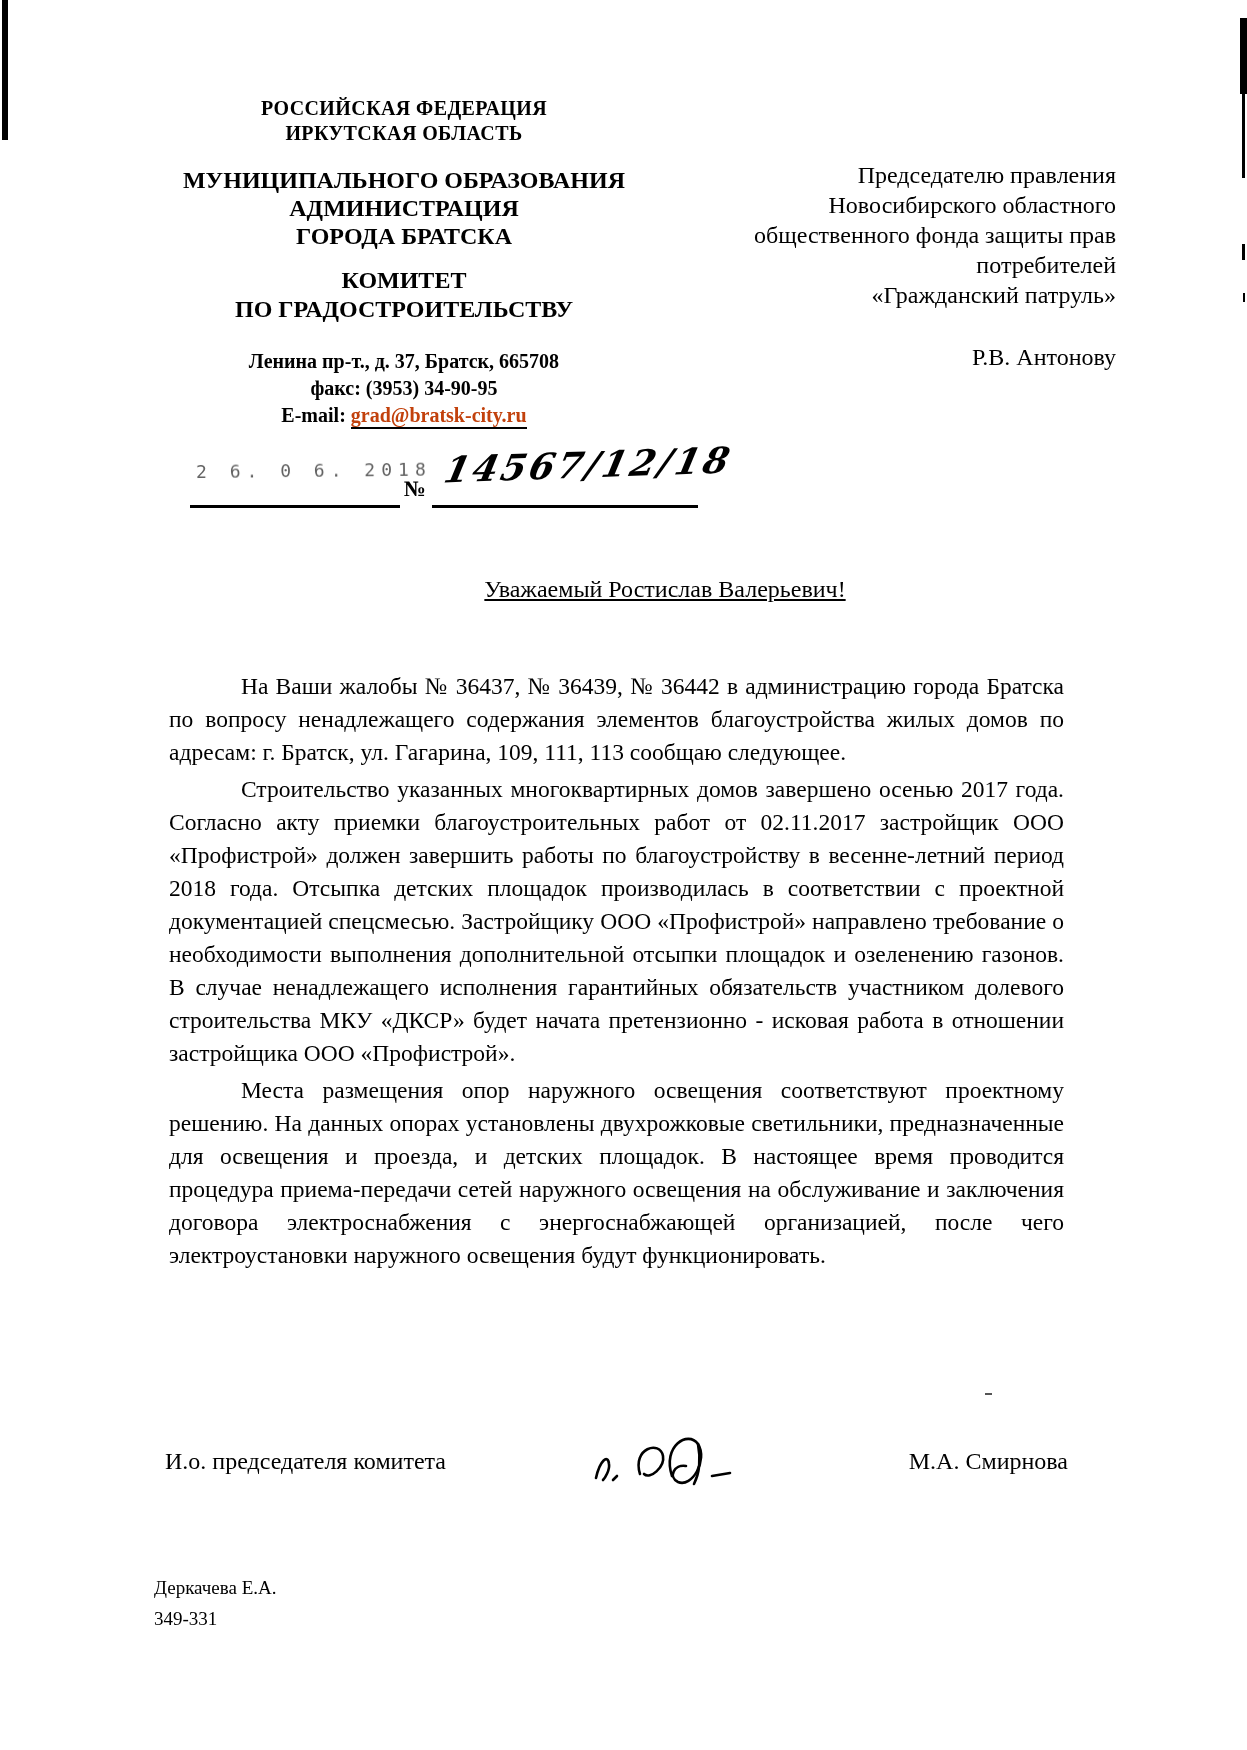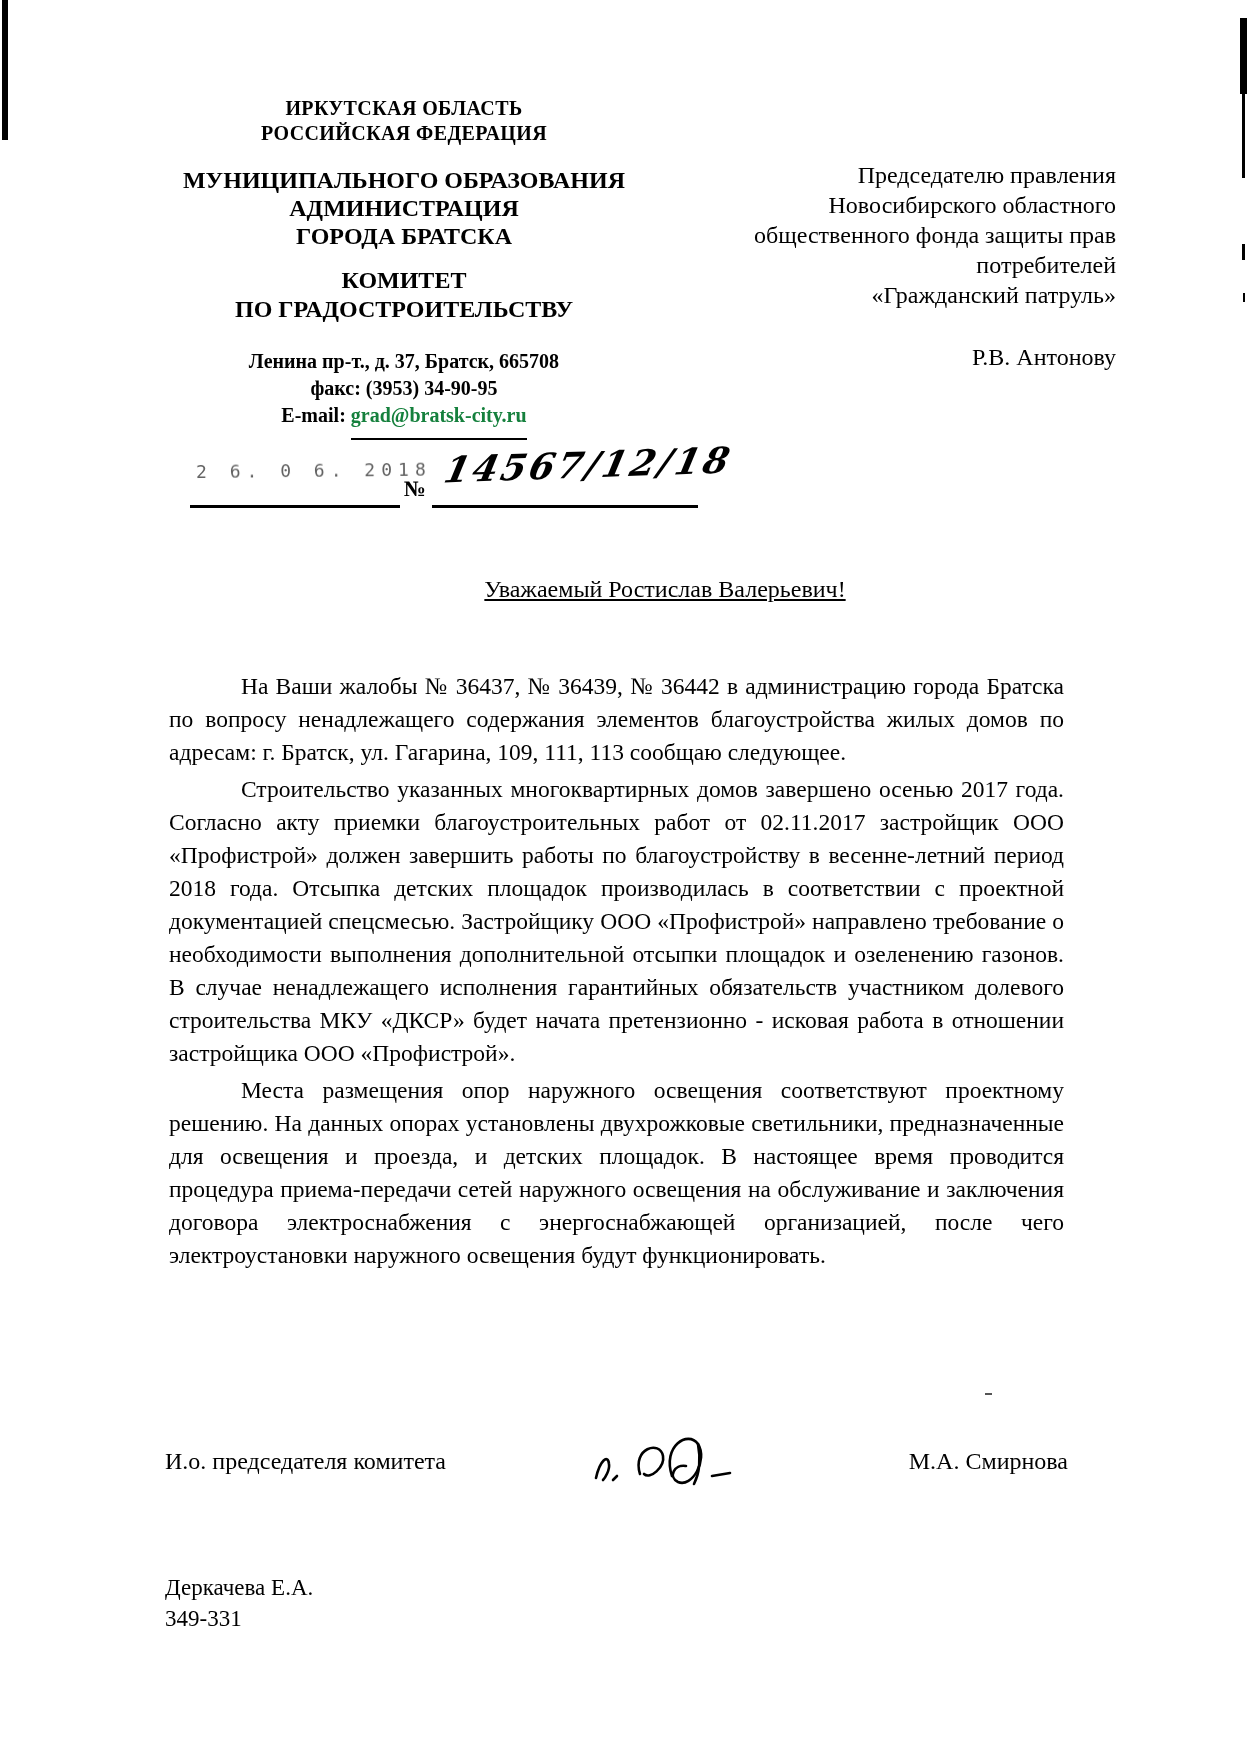--- a/index.html
+++ b/index.html
@@ -16,21 +16,21 @@
   
   .letterhead{
     position:absolute;left:168px;top:96px;width:472px;
     text-align:center;font-weight:bold;
   }
   .lh-country{font-size:20px;line-height:25px;letter-spacing:.4px;}
   .lh-org{margin-top:20px;font-size:24px;line-height:28px;}
   .lh-dept{margin-top:16px;font-size:24px;line-height:29px;}
   .lh-contacts{margin-top:24px;font-size:20px;line-height:27px;}
   .lh-email a, .lh-email .em{
-    border-bottom:2px solid #000;padding-bottom:12px;color:#15803d;text-decoration:none;
+    border-bottom:2px solid #000;padding-bottom:1px;color:#c2410c;text-decoration:none;
   }
   
   .recipient{
     position:absolute;left:656px;top:160px;width:460px;
     font-size:24px;line-height:30px;text-align:right;
   }
   .recipient .rc-name{margin-top:32px;}
   .recipient .rc-email{margin-top:34px;}
   
   .stamp-date{
@@ -57,40 +57,40 @@
   .body-text{
     position:absolute;left:165px;top:666px;width:903px;
     font-size:23.5px;line-height:33px;text-align:justify;
   }
   .body-text p{margin:4px;text-indent:72px;}
   .sig-row{position:absolute;left:165px;top:1432px;width:903px;height:80px;}
   .sig-title{position:absolute;left:0;top:16px;font-size:24px;}
   .sig-scrawl{position:absolute;left:415px;top:-6px;}
   .sig-name{position:absolute;right:0;top:16px;font-size:24px;}
   .executor{
-    position:absolute;left:165px;top:1572px;
-    font-size:23px;line-height:31px;
+    position:absolute;left:154px;top:1572px;
+    font-size:19px;line-height:31px;
   }
 </style>
 </head>
 <body>
 
 <div class="page">
 
   <div class="artifact" style="left:2px;top:0;width:6px;height:140px;"></div>
   <div class="artifact" style="left:1240px;top:18px;width:7px;height:76px;"></div>
   <div class="artifact" style="left:1242px;top:94px;width:3px;height:84px;"></div>
   <div class="artifact" style="left:1242px;top:244px;width:3px;height:16px;"></div>
   <div class="artifact" style="left:1243px;top:293px;width:2px;height:9px;"></div>
   <div class="artifact" style="left:985px;top:1393px;width:7px;height:2px;background:#555;"></div>
 
   <div class="letterhead">
     <div class="lh-country">
+      <div>РОССИЙСКАЯ ФЕДЕРАЦИЯ</div>
       <div>ИРКУТСКАЯ ОБЛАСТЬ</div>
-      <div>РОССИЙСКАЯ ФЕДЕРАЦИЯ</div>
     </div>
     <div class="lh-org">
       <div>МУНИЦИПАЛЬНОГО ОБРАЗОВАНИЯ</div>
       <div>АДМИНИСТРАЦИЯ</div>
       <div>ГОРОДА БРАТСКА</div>
     </div>
     <div class="lh-dept">
       <div>КОМИТЕТ</div>
       <div>ПО ГРАДОСТРОИТЕЛЬСТВУ</div>
     </div>

